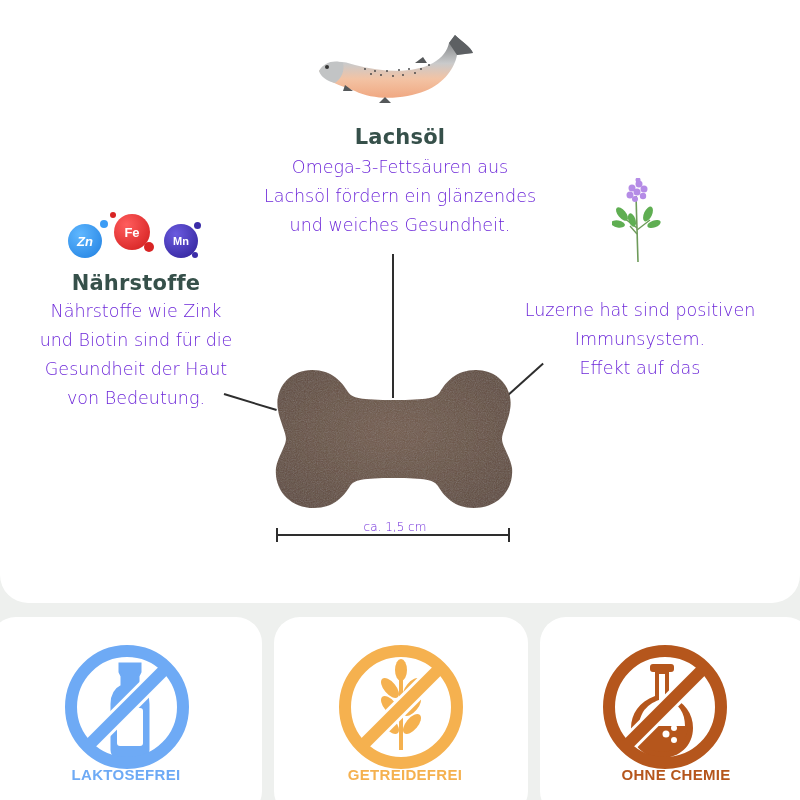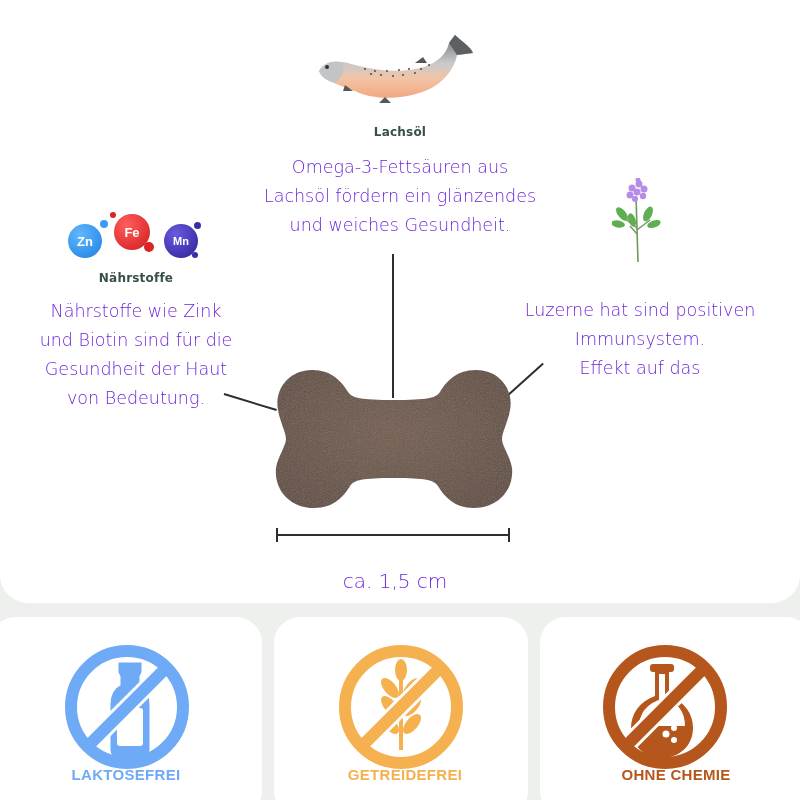--- a/index.html
+++ b/index.html
@@ -7,21 +7,21 @@
     width:800px; height:800px; position:relative; overflow:hidden;
     background:#eef0ee;
     font-family:"Liberation Sans", "DejaVu Sans", sans-serif;
   }
   .top-card {
     position:absolute; left:0; top:0; width:800px; height:603px;
     background:#ffffff; border-radius:0 0 28px 28px;
   }
   .abs { position:absolute; }
   .title {
-    color:#36504a; font-weight:bold; font-size:12px; text-align:center;
+    color:#36504a; font-weight:bold; font-size:21px; text-align:center;
     font-family:"DejaVu Sans", sans-serif; letter-spacing:0.2px;
   }
   .desc {
     color:#6d28d9; font-size:17.5px; line-height:29px; text-align:center;
     font-family:"DejaVu Sans", sans-serif; font-weight:300;
   }
   .line { position:absolute; background:#2e2e2e; height:2px; transform-origin:0 50%; }
   .bottom-card {
     position:absolute; top:617px; height:200px; background:#ffffff; border-radius:26px;
   }
@@ -75,21 +75,21 @@
   </svg>
 
   <div class="abs title" style="left:290px;top:125px;width:220px;">Lachsöl</div>
   <div class="abs desc" style="left:220px;top:153px;width:360px;">
     <div>Omega-3-Fettsäuren aus</div>
     <div>Lachsöl fördern ein glänzendes</div>
     <div>und weiches Gesundheit.</div>
   </div>
 
   <div class="abs" style="left:64px;top:210px;width:150px;height:56px;">
-    <div class="mineral" style="left:4px;top:14px;width:34px;height:34px;background:radial-gradient(circle at 35% 30%,#5fb7ff,#1f7fe0);">Zn</div>
+    <div class="mineral" style="left:4px;top:14px;width:34px;height:34px;background:radial-gradient(circle at 35% 30%,#5fb7ff,#1f7fe0);font-style:italic;">Zn</div>
     <div class="mineral" style="left:50px;top:4px;width:36px;height:36px;background:radial-gradient(circle at 35% 30%,#ff5d5d,#d01a1a);">Fe</div>
     <div class="mineral" style="left:100px;top:14px;width:34px;height:34px;background:radial-gradient(circle at 35% 30%,#6a5adf,#2d1f96);font-size:11px;">Mn</div>
     <div class="abs" style="left:36px;top:10px;width:8px;height:8px;border-radius:50%;background:#3b9cf5"></div>
     <div class="abs" style="left:80px;top:32px;width:10px;height:10px;border-radius:50%;background:#d82424"></div>
     <div class="abs" style="left:46px;top:2px;width:6px;height:6px;border-radius:50%;background:#d82424"></div>
     <div class="abs" style="left:130px;top:12px;width:7px;height:7px;border-radius:50%;background:#3a2ca8"></div>
     <div class="abs" style="left:128px;top:42px;width:6px;height:6px;border-radius:50%;background:#3a2ca8"></div>
   </div>
 
   <div class="abs title" style="left:36px;top:271px;width:200px;">Nährstoffe</div>
@@ -155,21 +155,21 @@
       C172,130 182,142 202,142 C226,142 242,124 240,102 C238,90 230,80 230,73
       C230,66 236,56 238,44 C242,22 226,4 204,4 C184,4 174,16 168,26 C164,32 156,34 122,34
       C88,34 80,32 76,26 C70,16 60,4 40,4 Z"></path>
   </svg>
 
   <div class="abs" style="left:276px;top:528px;width:234px;height:14px;">
     <div class="abs" style="left:0;top:6px;width:234px;height:2px;background:#2e2e2e;"></div>
     <div class="abs" style="left:0;top:0;width:2px;height:14px;background:#2e2e2e;"></div>
     <div class="abs" style="left:232px;top:0;width:2px;height:14px;background:#2e2e2e;"></div>
   </div>
-  <div class="abs desc" style="left:300px;top:567px;width:190px;font-size:20px;">ca. 1,5 cm</div>
+  <div class="abs desc" style="left:300px;top:513px;width:190px;font-size:12px;">ca. 1,5 cm</div>
 </div>
 
 <div class="bottom-card" style="left:-10px;width:272px;">
   <svg class="badge-icon" style="left:72px" viewBox="0 0 130 130">
     <path d="M58,22 h20 v8 l-2,4 v10 c8,4 10,10 10,18 v46 c0,4 -2,6 -6,6 h-24 c-4,0 -6,-2 -6,-6 v-46 c0,-8 2,-14 10,-18 v-10 l-2,-4 z" fill="#6eaaf5"></path>
     <path d="M58,22 h20 v8 l-2,4 v10 c8,4 10,10 10,18 v46 c0,4 -2,6 -6,6 h-24 c-4,0 -6,-2 -6,-6 v-46 c0,-8 2,-14 10,-18 v-10 l-2,-4 z" fill="none" stroke="#6eaaf5" stroke-width="3"></path>
     <rect x="55" y="66" width="26" height="38" rx="3" fill="#ffffff"></rect>
     <line x1="103" y1="27" x2="27" y2="103" stroke="#ffffff" stroke-width="18"></line>
     <circle cx="65" cy="65" r="56" fill="none" stroke="#6eaaf5" stroke-width="12"></circle>
     <line x1="103" y1="27" x2="27" y2="103" stroke="#6eaaf5" stroke-width="12"></line>

